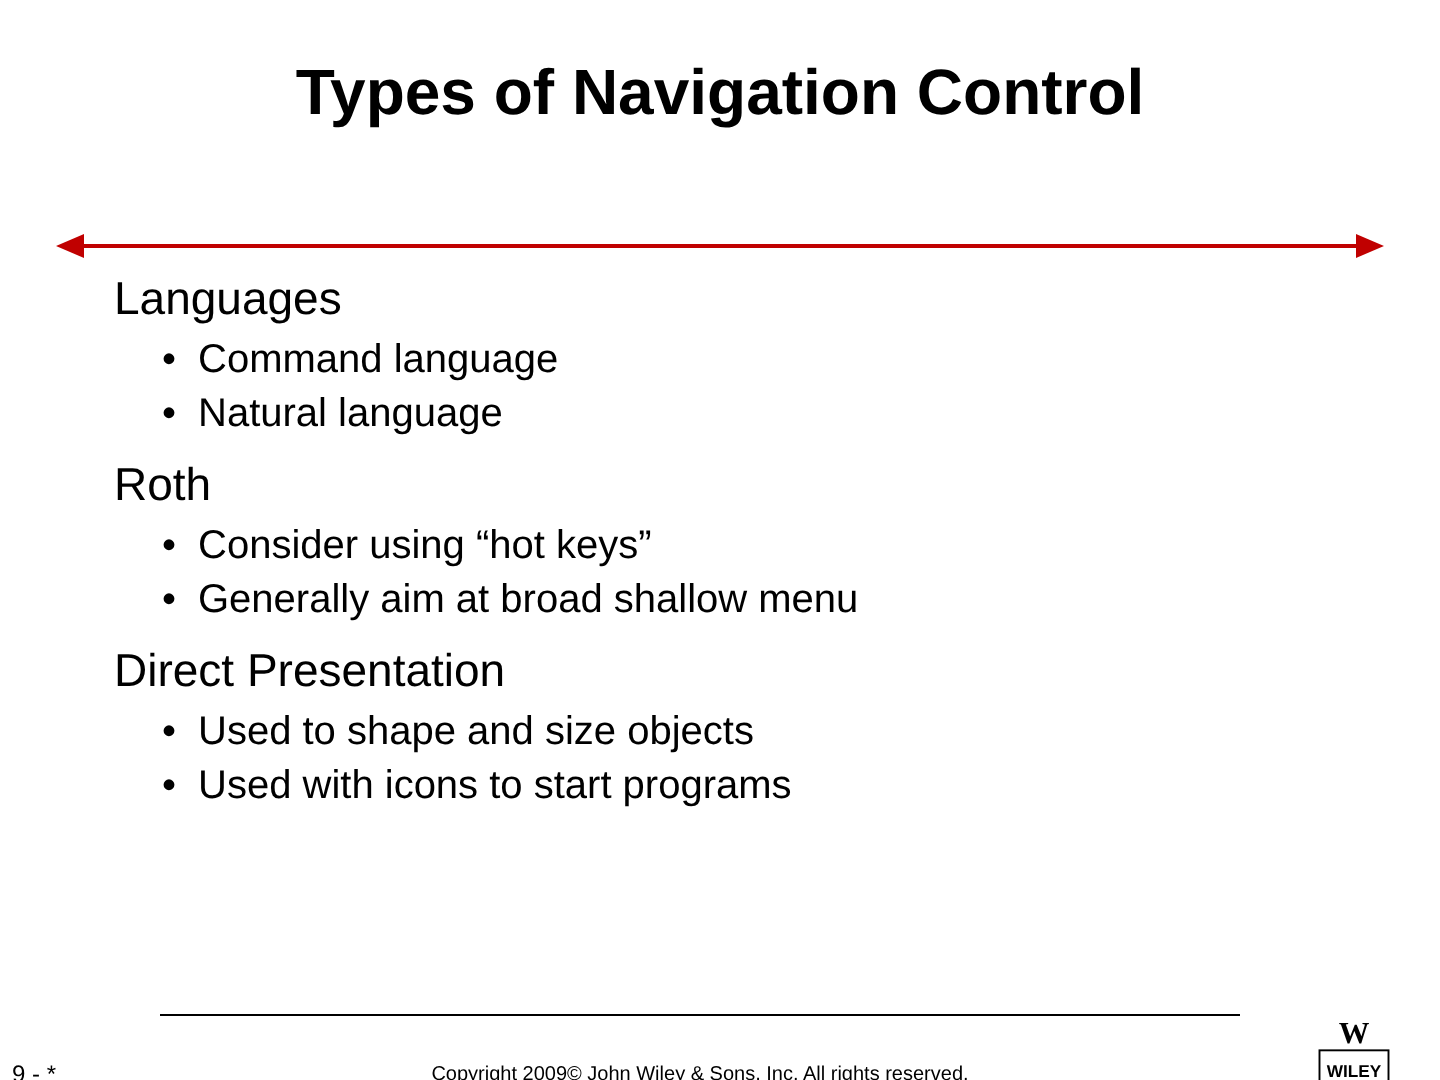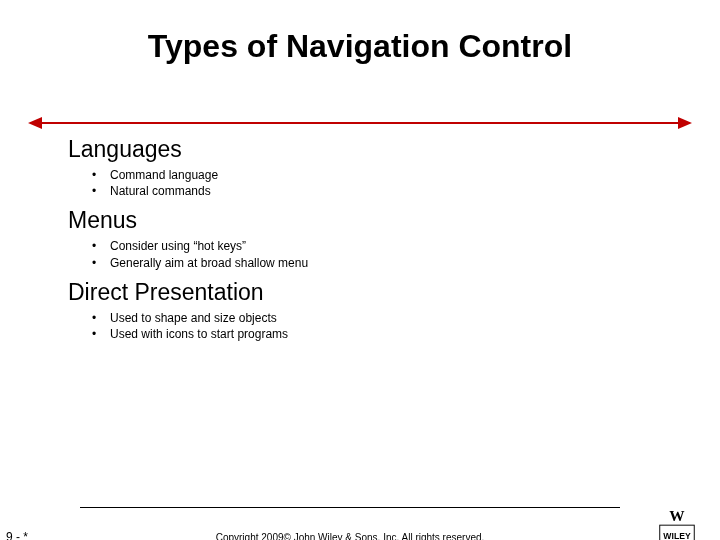--- a/index.html
+++ b/index.html
@@ -4,25 +4,25 @@
 <style>
   * { margin: 0; padding: 0; box-sizing: border-box; }
   html, body { width: 720px; height: 540px; background: #fff; font-family: Arial, Helvetica, sans-serif; color: #000; overflow: hidden; }
   .slide { position: relative; width: 720px; height: 540px; }
   .title { font-size: 32px; font-weight: bold; text-align: center; margin-top: 28px; padding: 0 32px; }
   .divider { position: absolute; left: 28px; right: 28px; top: 92px; height: 6px; }
   .divider .line { position: absolute; left: 10px; right: 10px; top: 2px; height: 2px; background: #c00000; }
   .divider .arrow-left, .divider .arrow-right { position: absolute; top: -3px; width: 0; height: 0; border-top: 6px solid transparent; border-bottom: 6px solid transparent; }
   .divider .arrow-left { left: 0; border-right: 14px solid #c00000; }
   .divider .arrow-right { right: 0; border-left: 14px solid #c00000; }
-  .content { position: absolute; top: 108px; left: 68px; right: 60px; }
+  .content { position: absolute; top: 108px; left: 57px; right: 60px; }
   .section-heading { font-size: 23px; font-weight: normal; margin-top: 8px; margin-bottom: 4px; }
   .section-heading:first-child { margin-top: 0; }
   ul.bullets { list-style: none; margin-left: 24px; margin-bottom: 6px; }
-  ul.bullets li { font-size: 12px; line-height: 1.35; position: relative; padding-left: 18px; }
+  ul.bullets li { font-size: 20px; line-height: 1.35; position: relative; padding-left: 18px; }
   ul.bullets li::before { content: "•"; position: absolute; left: 0; top: 0; color: #000; }
   .footer-line { position: absolute; left: 80px; right: 100px; bottom: 60px; height: 1px; background: #000; }
   .footer-text { position: absolute; left: 80px; right: 100px; bottom: 24px; text-align: center; font-size: 10px; line-height: 1.3; }
   .page-num { position: absolute; left: 6px; bottom: 24px; font-size: 12px; }
   .logo { position: absolute; right: 20px; bottom: 16px; width: 46px; height: 46px; }
   .logo svg { width: 46px; height: 46px; }
 </style>
 </head>
 <body>
 
@@ -33,24 +33,24 @@
   <div class="divider">
     <div class="arrow-left"></div>
     <div class="line"></div>
     <div class="arrow-right"></div>
   </div>
 
   <div class="content">
     <div class="section-heading">Languages</div>
     <ul class="bullets">
       <li>Command language</li>
-      <li>Natural commands</li>
+      <li>Natural language</li>
     </ul>
 
-    <div class="section-heading">Menus</div>
+    <div class="section-heading">Roth</div>
     <ul class="bullets">
       <li>Consider using “hot keys”</li>
       <li>Generally aim at broad shallow menu</li>
     </ul>
 
     <div class="section-heading">Direct Presentation</div>
     <ul class="bullets">
       <li>Used to shape and size objects</li>
       <li>Used with icons to start programs</li>
     </ul>

